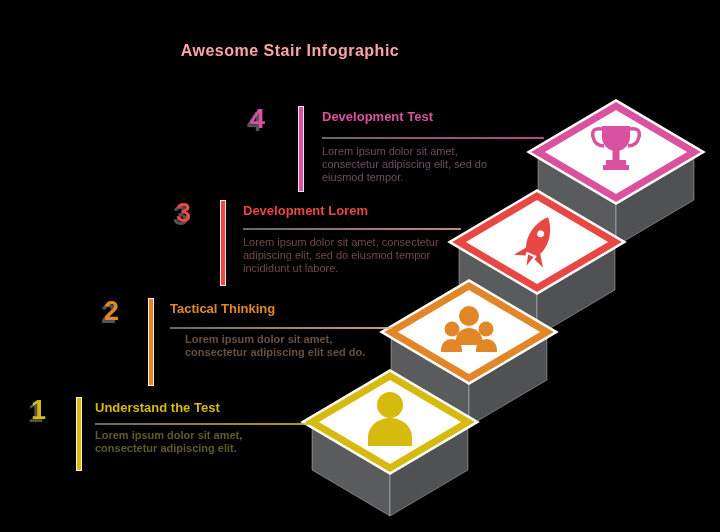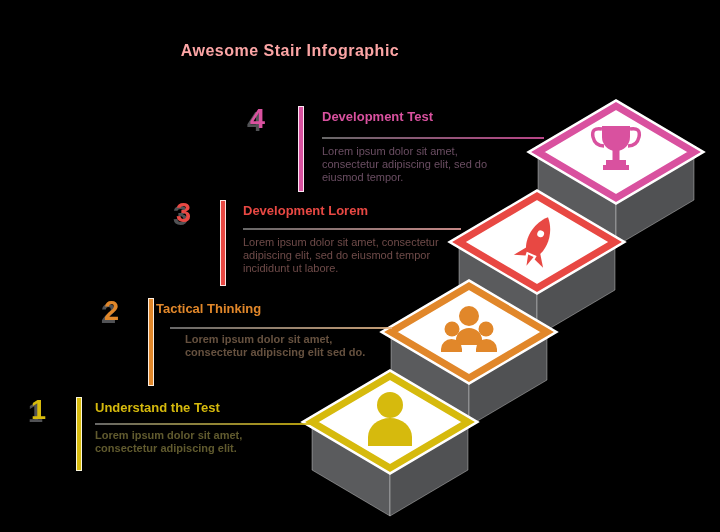--- a/index.html
+++ b/index.html
@@ -111,21 +111,21 @@
     <div class="num c-red" style="left:176px;top:200px;">3</div>
     <div class="vbar bg-red" style="left:220px;top:200px;height:84px;"></div>
     <div class="hd c-red" style="left:243px;top:204px;">Development Lorem</div>
     <div class="conn g-red" style="left:243px;top:228px;width:218px;"></div>
     <div class="desc d-red" style="left:243px;top:236px;width:198px;">Lorem ipsum dolor sit amet, consectetur adipiscing elit, sed do eiusmod tempor incididunt ut labore.</div>
   </div>
 
   <div class="step-text">
     <div class="num c-orange" style="left:104px;top:298px;">2</div>
     <div class="vbar bg-orange" style="left:148px;top:298px;height:86px;"></div>
-    <div class="hd c-orange" style="left:156px;top:302px;">Tactical Thinking</div>
+    <div class="hd c-orange" style="left:170px;top:302px;">Tactical Thinking</div>
     <div class="conn g-orange" style="left:170px;top:327px;width:222px;"></div>
     <div class="desc d-orange w600" style="left:185px;top:333px;width:205px;">Lorem ipsum dolor sit amet, consectetur adipiscing elit sed do.</div>
   </div>
 
   <div class="step-text">
     <div class="num c-yellow" style="left:31px;top:397px;">1</div>
     <div class="vbar bg-yellow" style="left:76px;top:397px;height:72px;"></div>
     <div class="hd c-yellow" style="left:95px;top:401px;">Understand the Test</div>
     <div class="conn g-yellow" style="left:95px;top:423px;width:218px;"></div>
     <div class="desc d-yellow w600" style="left:95px;top:429px;width:190px;">Lorem ipsum dolor sit amet, consectetur adipiscing elit.</div>

